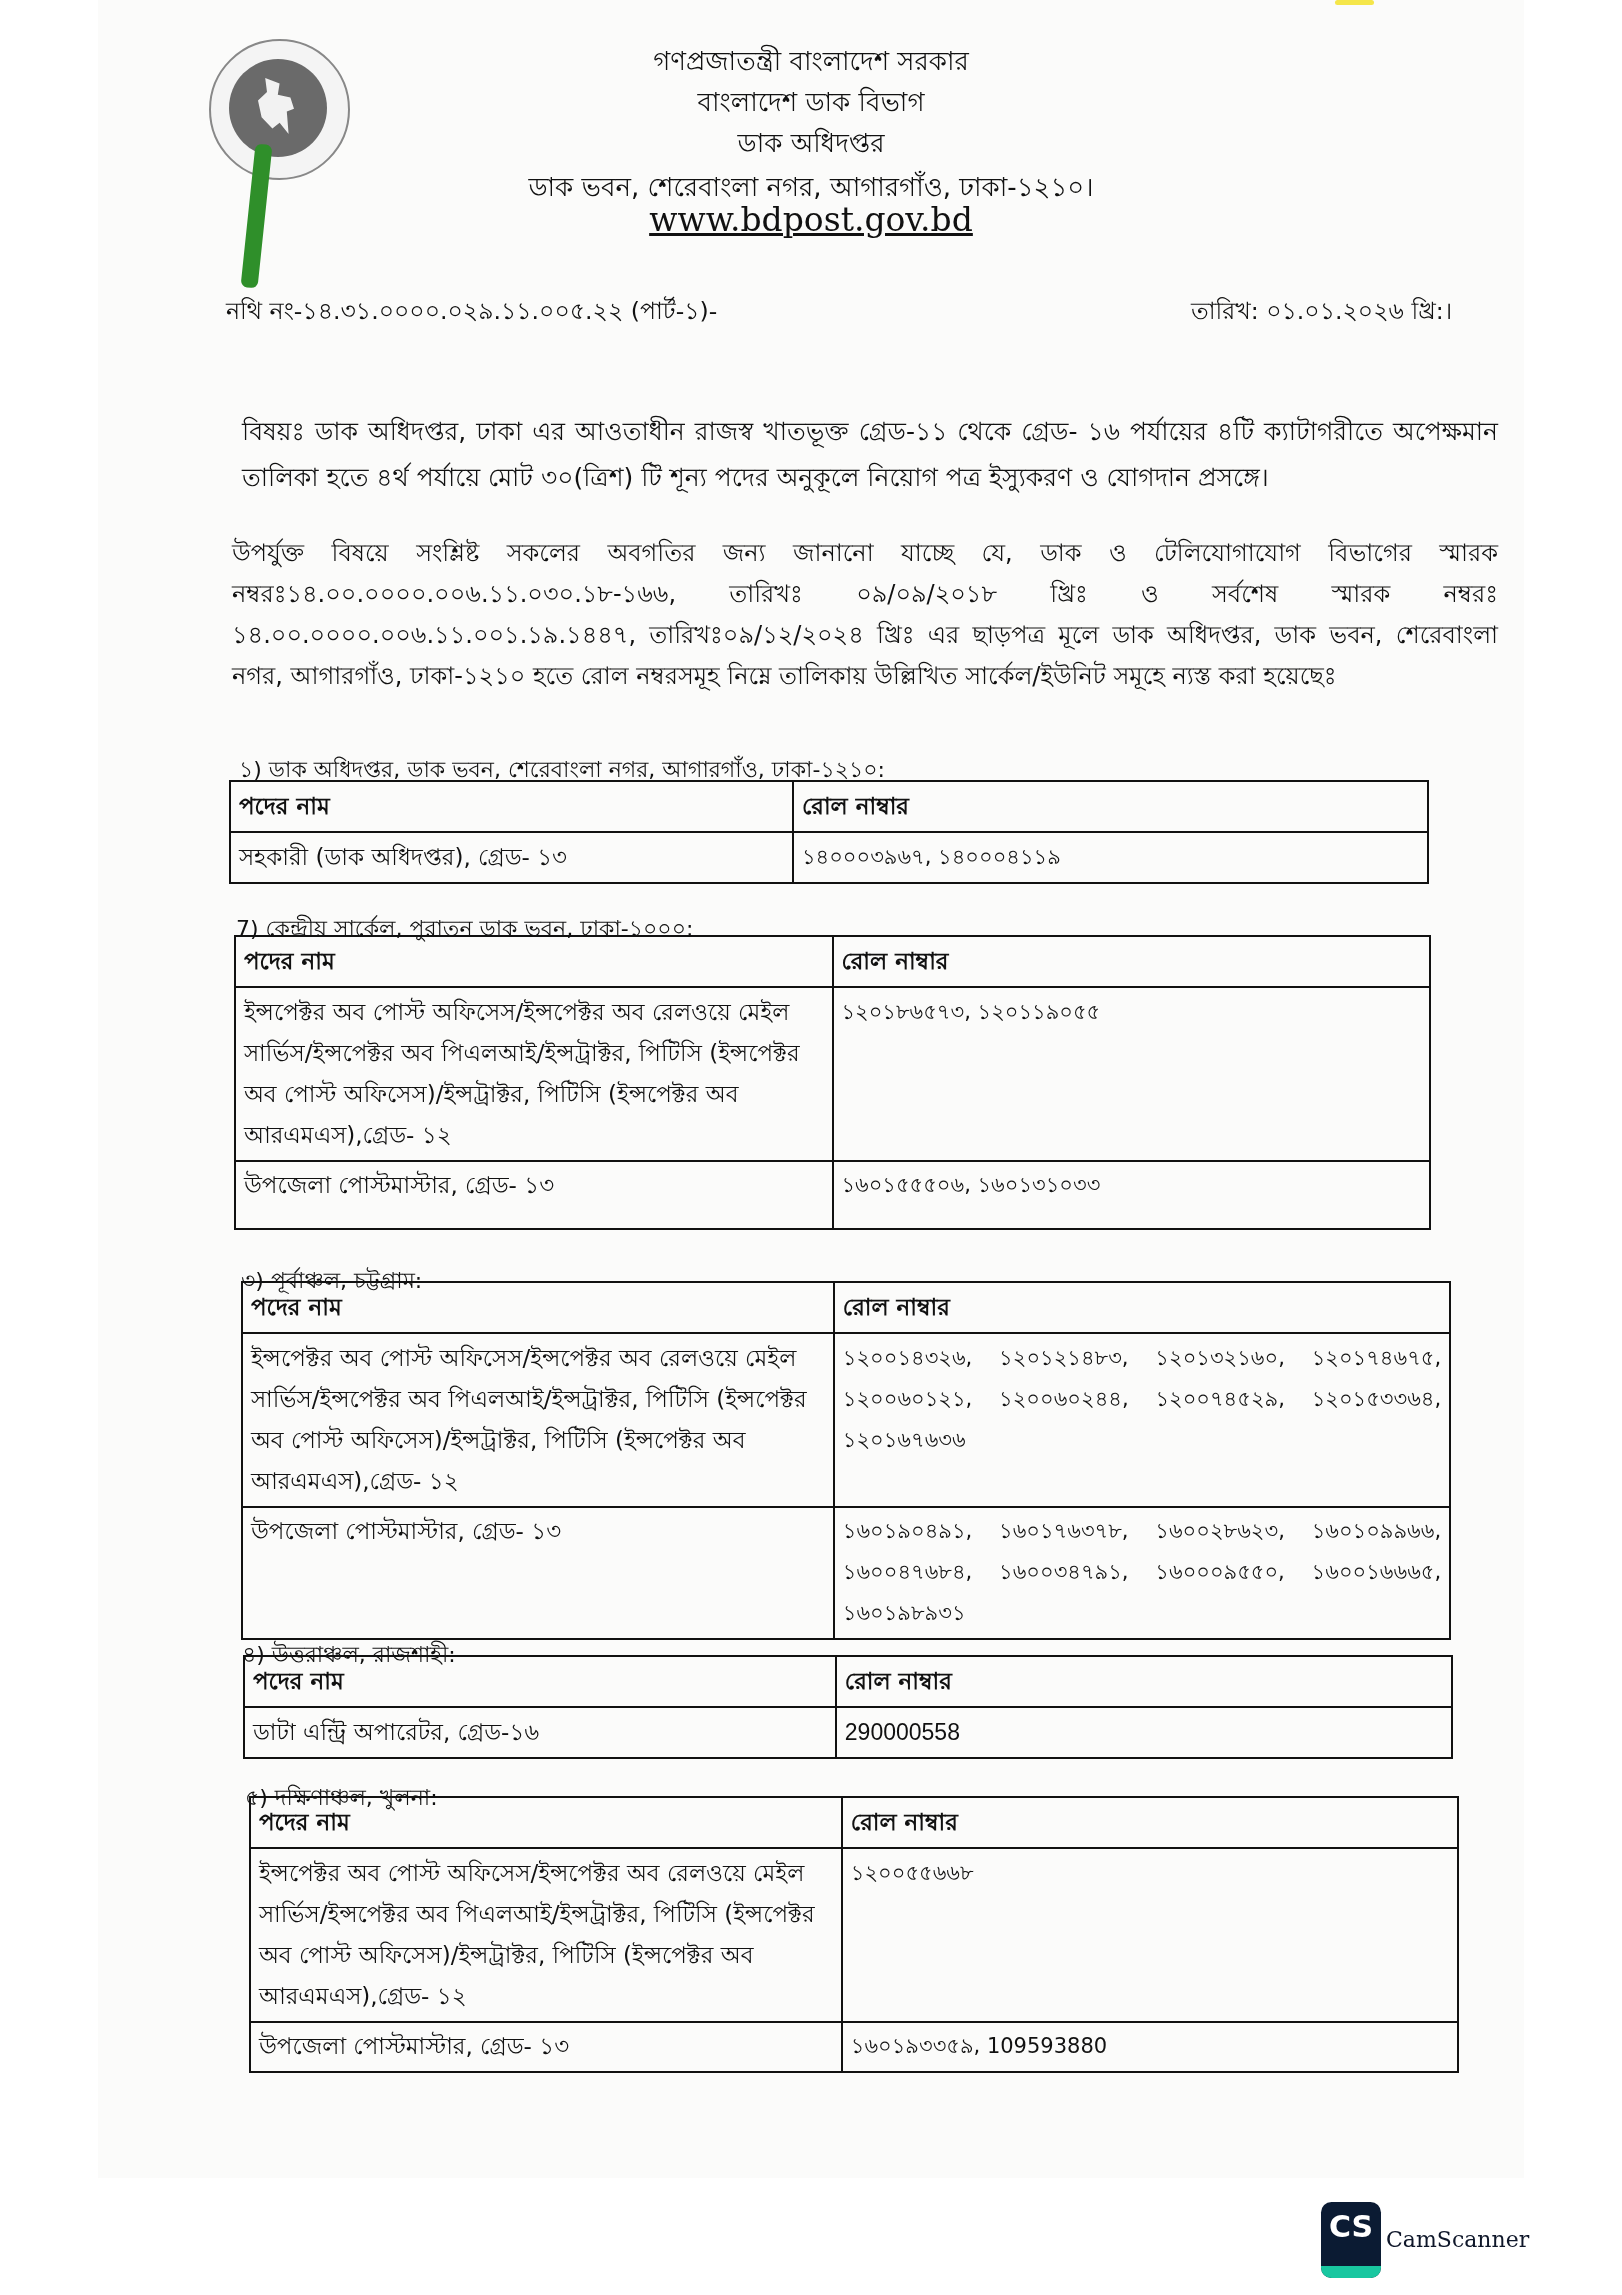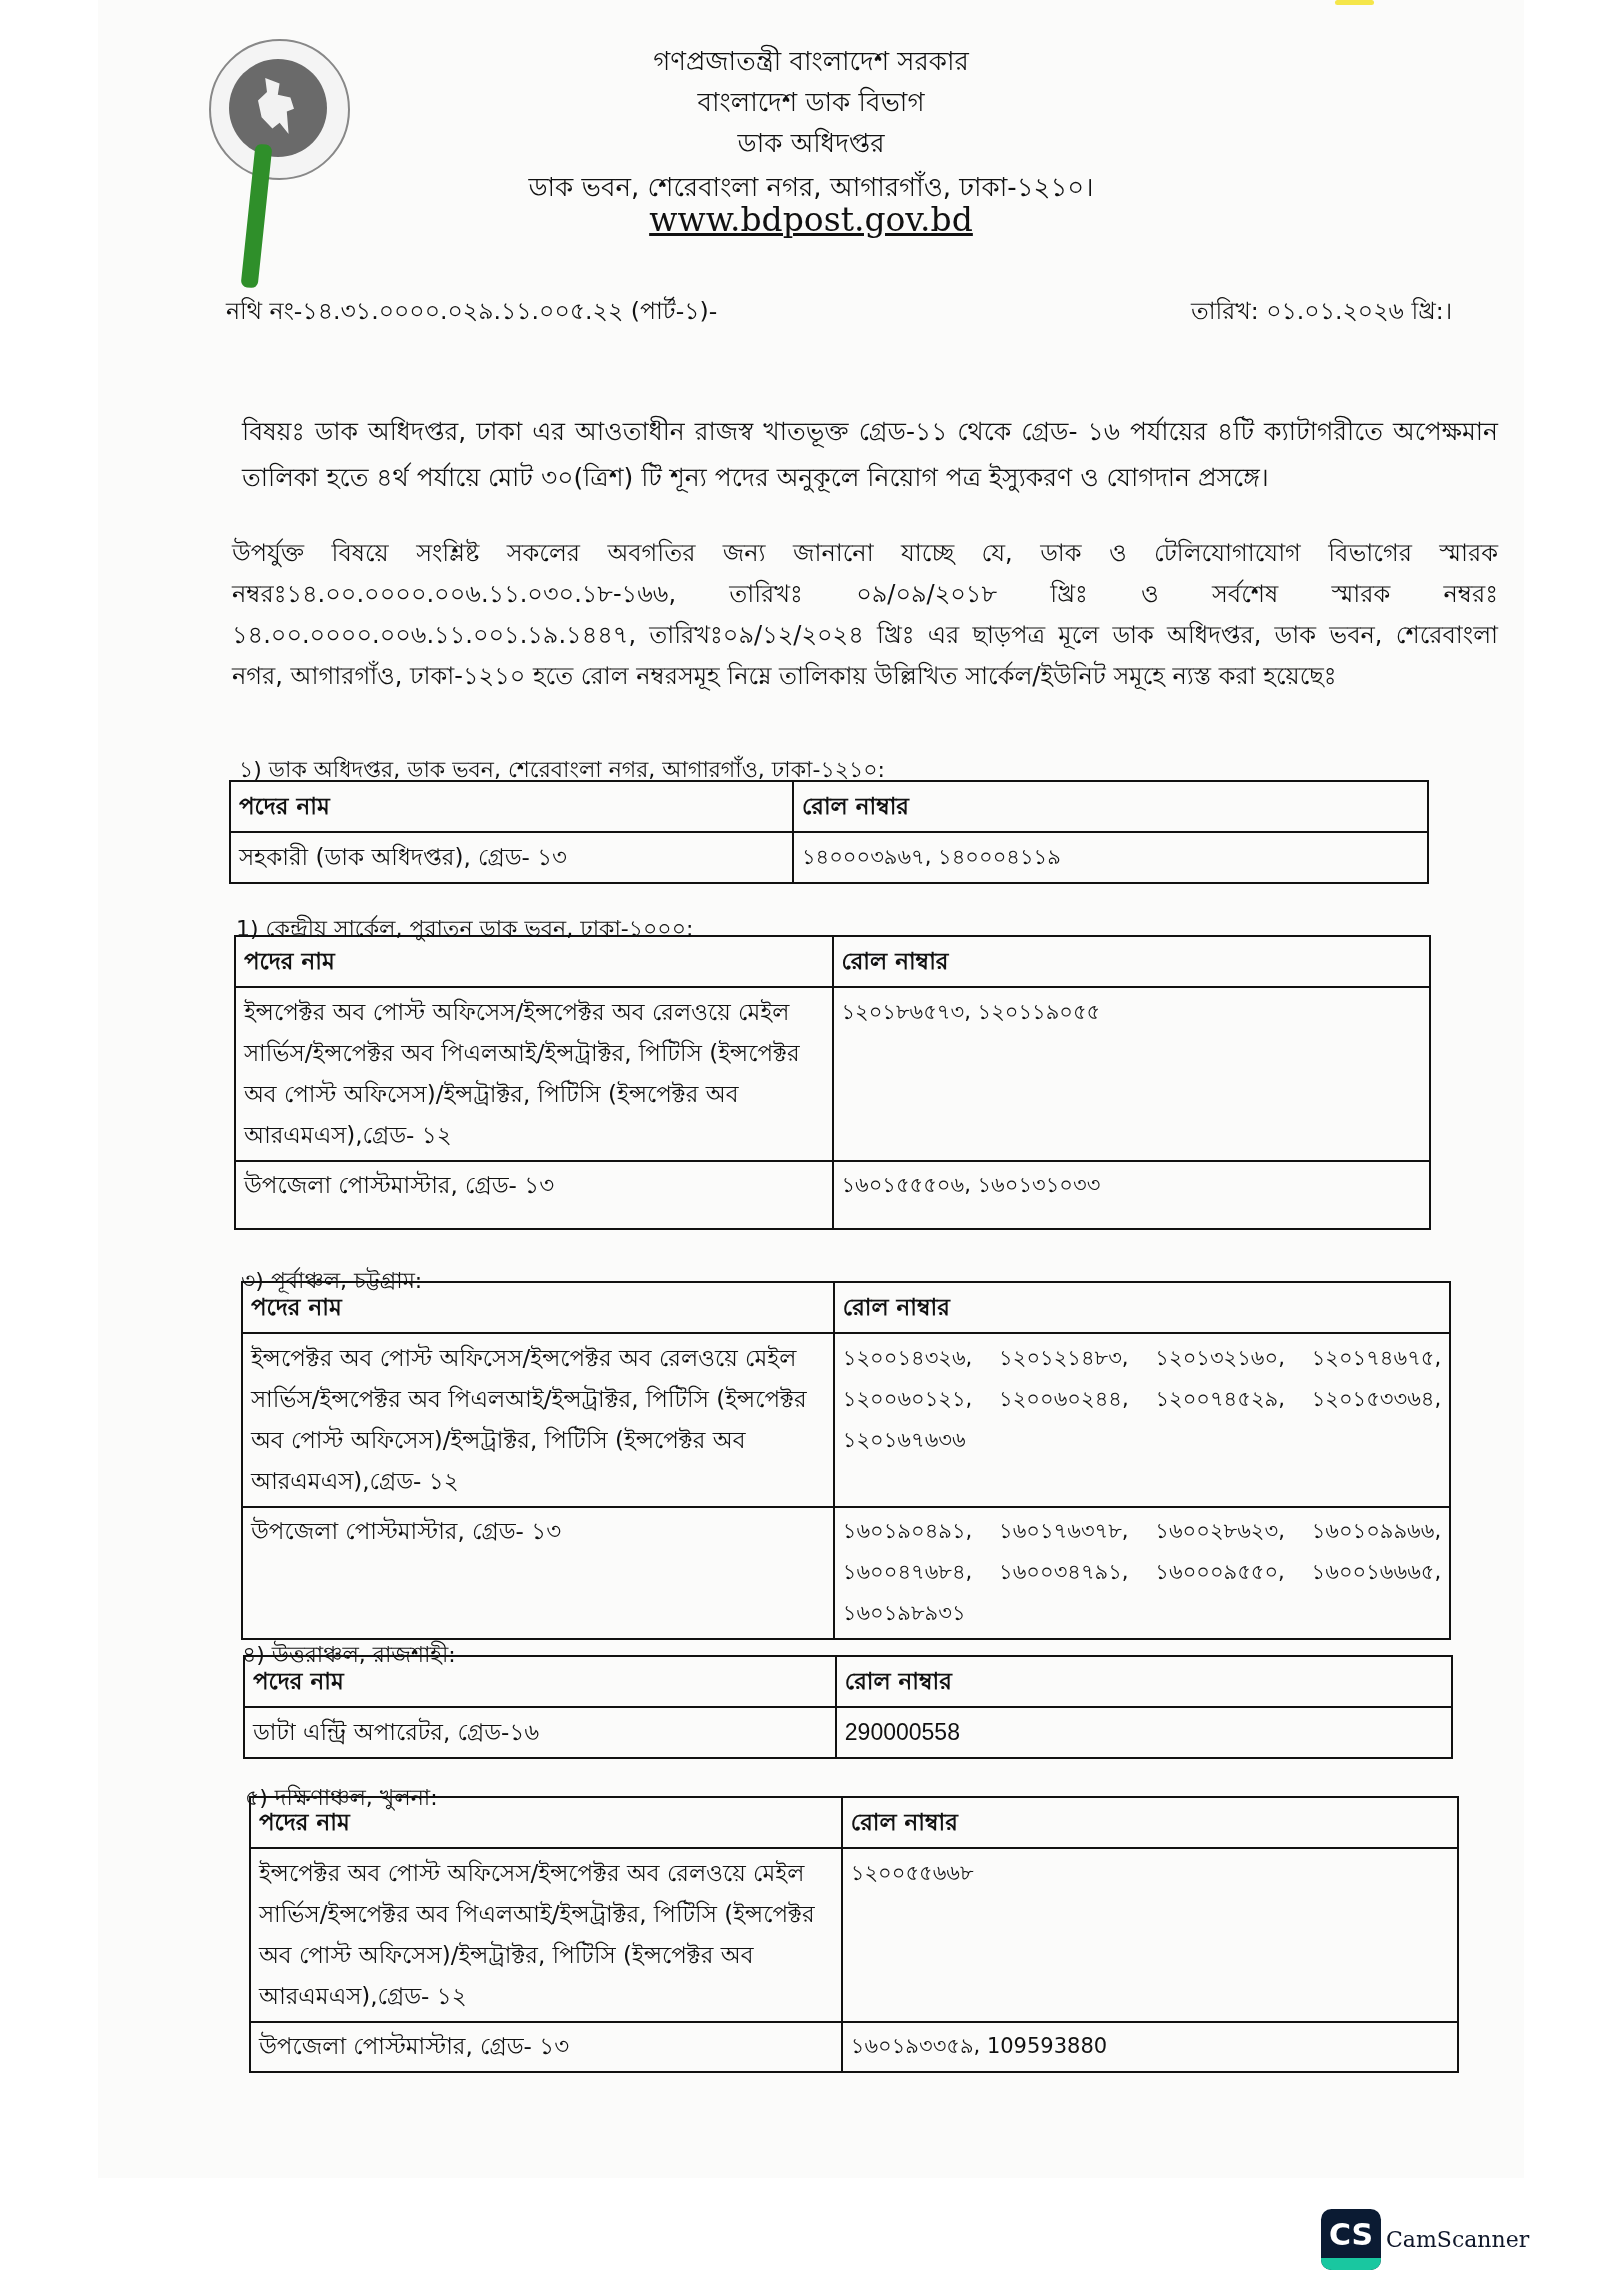--- a/index.html
+++ b/index.html
@@ -51,21 +51,21 @@
   }
   table.roll td, table.roll th {
     border: 2px solid #111; padding: 3.9px 7.9px; vertical-align: top; text-align: left; font-weight: normal;
     line-height: 41px;
   }
   table.roll th { font-weight: bold; }
   .t1 th { text-align: center; }
   .roll-cell { font-size: 21px; line-height: 37px; }
   .camscanner { position: absolute; left: 1321px; top: 2210px; height: 59px; display: flex; align-items: center; }
   .cs-badge {
-    width: 60px; height: 61px; border-radius: 10.5px; overflow: hidden; position: relative; background: #0b1b33;
+    width: 60px; height: 76px; border-radius: 10.5px; overflow: hidden; position: relative; background: #0b1b33;
   }
   .cs-badge .cs-text { position: absolute; left: 0; right: 0; top: 7.9px; text-align: center; color: #fff; font-size: 30px; font-weight: bold; }
   .cs-badge .cs-stripe { position: absolute; left: 0; right: 0; bottom: 0; height: 11.8px; background: #19c7a0; }
   .cs-name { margin-left: 5px; font-family: "DejaVu Serif", serif; font-size: 22px; color: #0f172a; }
   .yellow-mark { position: absolute; left: 1335px; top: 0; width: 39px; height: 5.2px; background: #f5e64a; border-radius: 2.6px; }
 </style>
 </head>
 <body>
 
 <div class="paper"></div>
@@ -97,21 +97,21 @@
     <th style="width:47%;">পদের নাম</th>
     <th>রোল নাম্বার</th>
   </tr>
   <tr>
     <td>সহকারী (ডাক অধিদপ্তর), গ্রেড- ১৩</td>
     <td class="roll-cell">১৪০০০৩৯৬৭, ১৪০০০৪১১৯</td>
   </tr>
 </tbody>
   </table>
 
-<div class="section-title" style="left:236px; top:903px;">1) কেন্দ্রীয় সার্কেল, পুরাতন ডাক ভবন, ঢাকা-১০০০:</div>
+<div class="section-title" style="left:236px; top:903px;">7) কেন্দ্রীয় সার্কেল, পুরাতন ডাক ভবন, ঢাকা-১০০০:</div>
 <table class="roll" style="left:234px; top:935px; width:1197px;">
   <tbody>
       <tr>
     <th style="width:50%;">পদের নাম</th>
     <th>রোল নাম্বার</th>
   </tr>
   <tr>
     <td>ইন্সপেক্টর অব পোস্ট অফিসেস/ইন্সপেক্টর অব রেলওয়ে মেইল সার্ভিস/ইন্সপেক্টর অব পিএলআই/ইন্সট্রাক্টর, পিটিসি (ইন্সপেক্টর অব পোস্ট অফিসেস)/ইন্সট্রাক্টর, পিটিসি (ইন্সপেক্টর অব আরএমএস),গ্রেড- ১২</td>
     <td class="roll-cell">১২০১৮৬৫৭৩, ১২০১১৯০৫৫</td>
   </tr>

